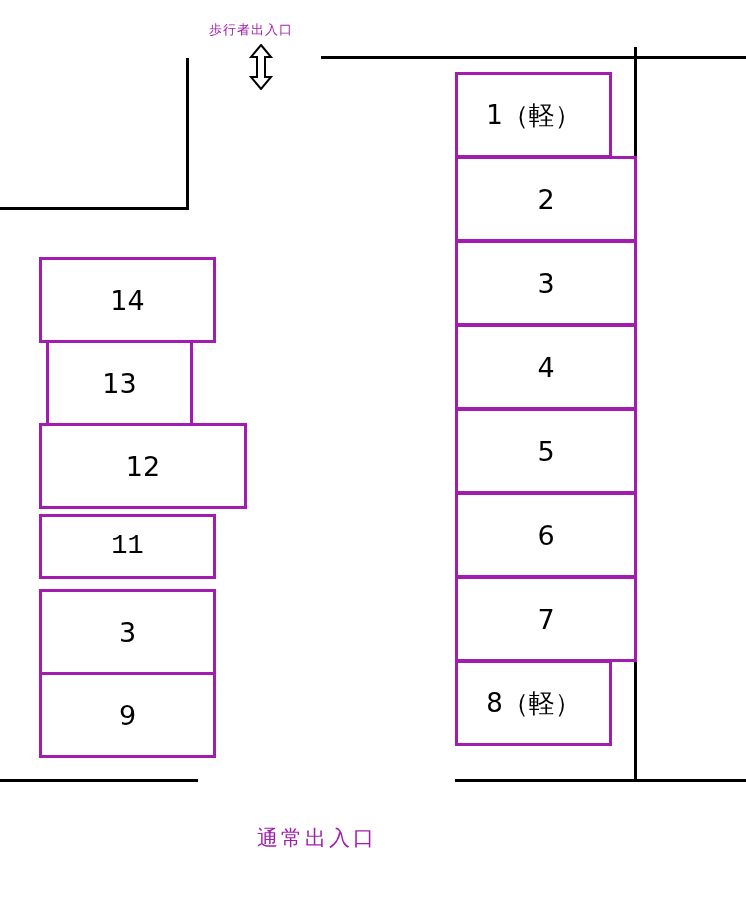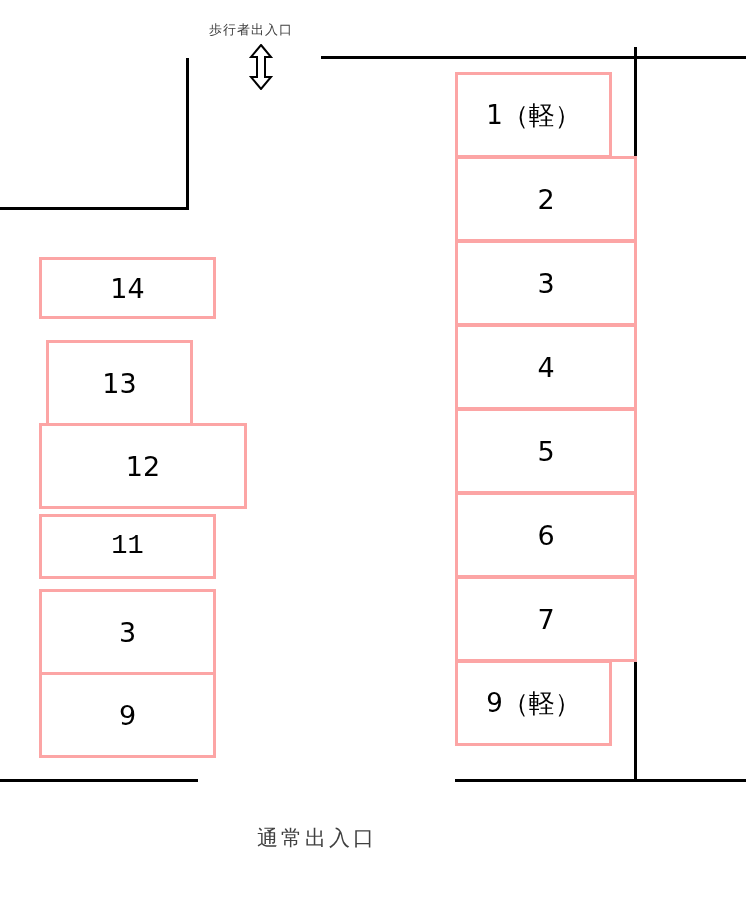--- a/index.html
+++ b/index.html
@@ -35,21 +35,21 @@
 
   
   .block {
     position: absolute;
     box-sizing: border-box;
   }
 
   .stall {
     position: absolute;
     box-sizing: border-box;
-    border: 3px solid #fca5a5;
+    border: 3px solid #a21caf;
     background: #ffffff;
     display: flex;
     align-items: center;
     justify-content: center;
     overflow: hidden;
   }
   .stall .stall-label {
     font-size: 27px;
     line-height: 1;
     letter-spacing: 0px;
@@ -57,21 +57,21 @@
     white-space: nowrap;
     font-weight: 400;
   }
   .stall.kei .stall-label {
     font-size: 26px;
   }
 
   
   .map-label {
     position: absolute;
-    color: #404040;
+    color: #a21caf;
     white-space: nowrap;
     line-height: 1;
   }
   #label-pedestrian {
     font-size: 13px;
     letter-spacing: 1px;
   }
   #label-vehicle {
     font-size: 21px;
     letter-spacing: 3px;
@@ -130,27 +130,27 @@
 
     <div class="stall" style="left:0px; top:420px; width:182px; height:86px;">
       <span class="stall-label">6</span>
     </div>
 
     <div class="stall" style="left:0px; top:504px; width:182px; height:86px;">
       <span class="stall-label">7</span>
     </div>
 
     <div class="stall kei" style="left:0px; top:588px; width:157px; height:86px;">
-      <span class="stall-label">9（軽）</span>
+      <span class="stall-label">8（軽）</span>
     </div>
   </div>
 
   <div class="block" style="left:39px; top:257px; width:177px; height:500px;">
 
-    <div class="stall" style="left:0px; top:0px; width:177px; height:62px;text-align:center;">
+    <div class="stall" style="left:0px; top:0px; width:177px; height:86px;text-align:center;">
       <span class="stall-label">14</span>
     </div>
 
     <div class="stall" style="left:7px; top:83px; width:147px; height:86px;">
       <span class="stall-label">13</span>
     </div>
 
     <div class="stall" style="left:0px; top:166px; width:208px; height:86px;">
       <span class="stall-label">12</span>
     </div>

